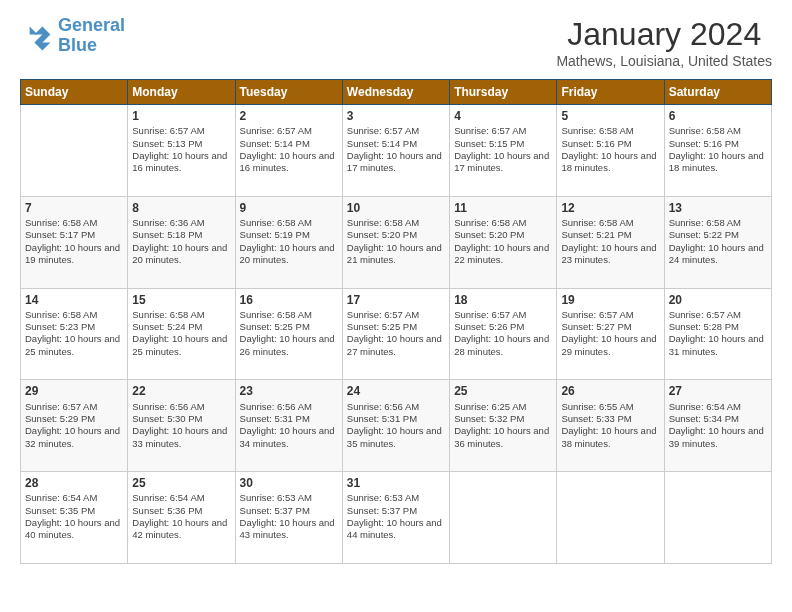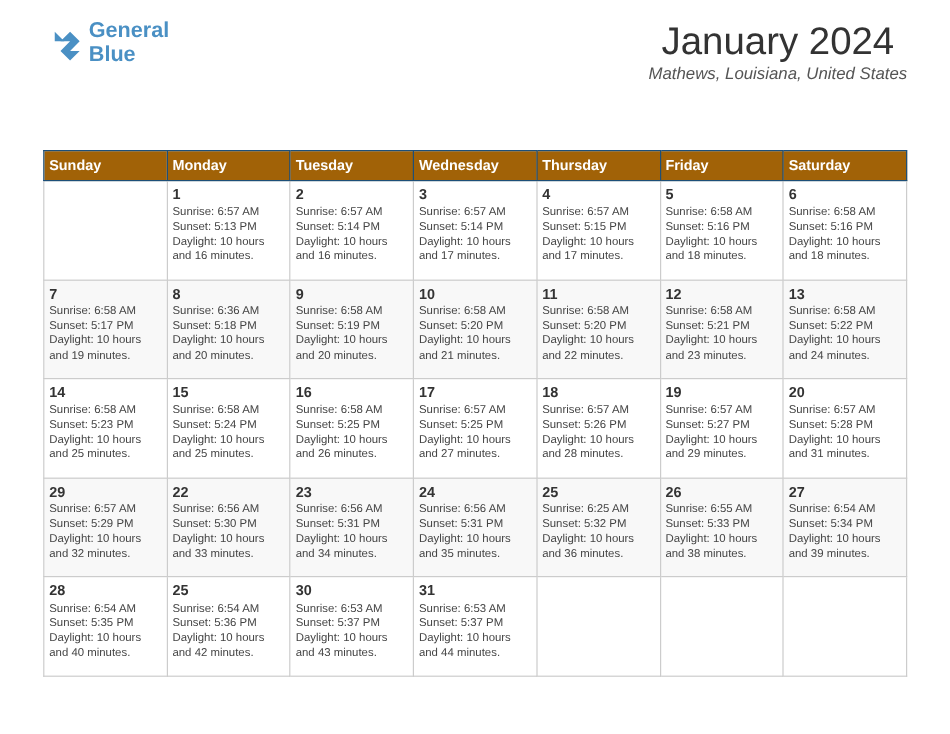--- a/index.html
+++ b/index.html
@@ -6,24 +6,23 @@
     body {
       font-family: Arial, sans-serif;
       background: #fff;
       width: 792px;
       height: 612px;
       overflow: hidden;
     }
     .page {
       width: 792px;
       height: 580px;
-      padding: 16px 36px;
+      padding: 16px 20px;
       display: flex;
       flex-direction: column;
-      gap: 46px;
     }
     .header {
       display: flex;
       justify-content: space-between;
       align-items: flex-start;
       margin-bottom: 10px;
     }
     .logo {
       display: flex;
       align-items: center;
@@ -46,21 +45,20 @@
       text-align: center;
     }
     .month-title {
       font-size: 32px;
       font-weight: normal;
       color: #333;
     }
     .location {
       font-size: 14px;
       color: #555;
-      font-style: italic;
     }
     .calendar {
       flex: 1;
       border: 1px solid #ccc;
       border-collapse: collapse;
       width: 100%;
       table-layout: fixed;
     }
     .calendar thead tr th {
       background: #a16207;

